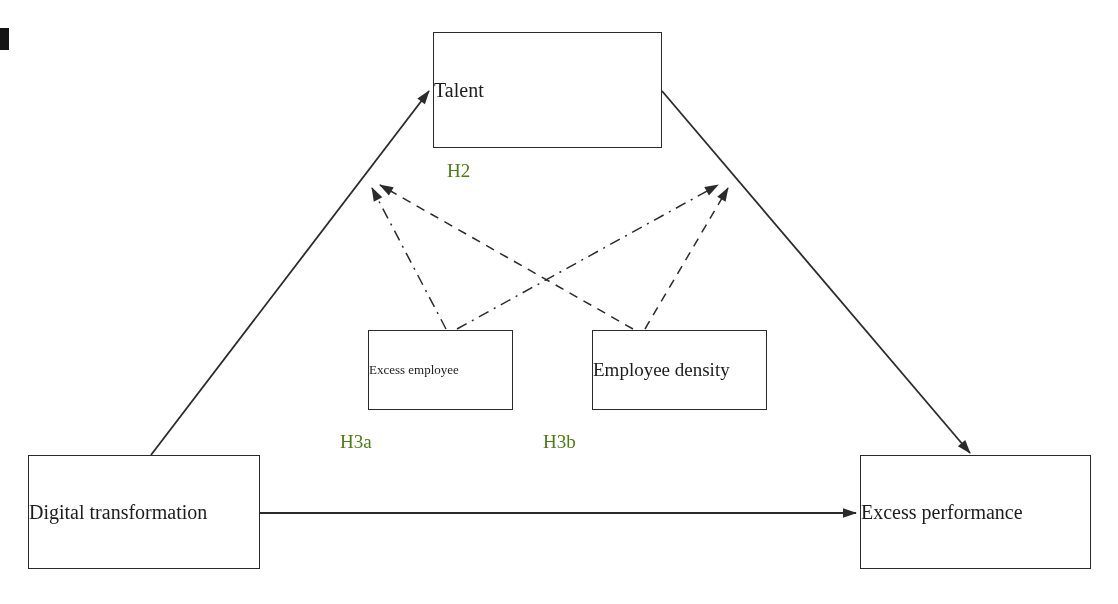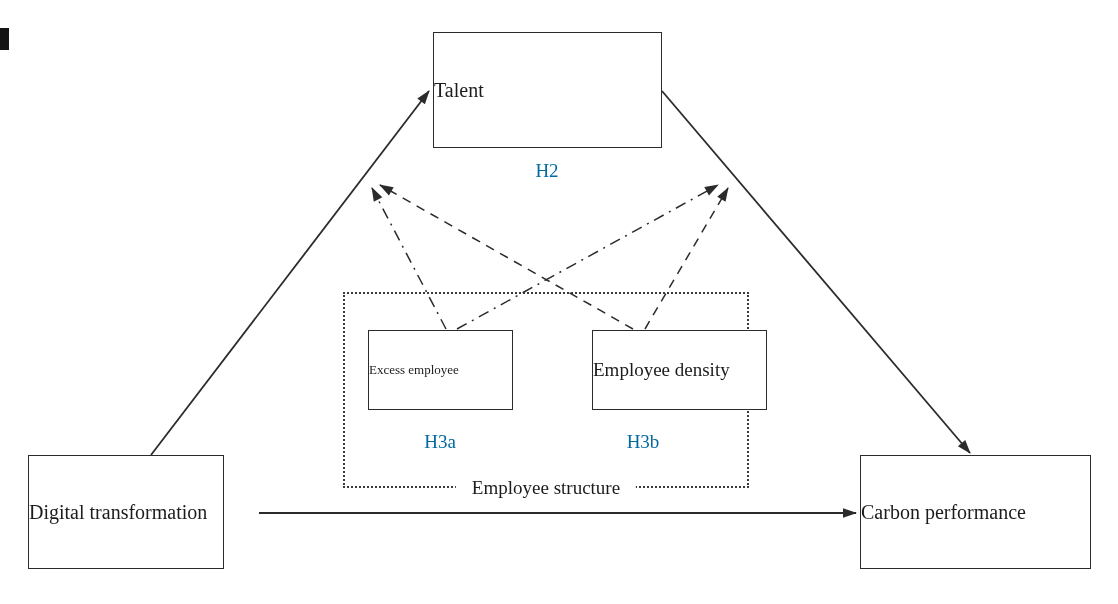--- a/index.html
+++ b/index.html
@@ -47,30 +47,30 @@
     background: #ffffff;
     display: flex;
     align-items: center;
     justify-content: flex-start;
     text-align: center;
     font-size: 20px;
     color: #1c1c1c;
     z-index: 3;
   }
   .box-talent   { left: 433px; top: 32px;  width: 229px; height: 116px; }
-  .box-dt       { left: 28px;  top: 455px; width: 196px; height: 114px; }
+  .box-dt       { left: 28px;  top: 455px; width: 232px; height: 114px; }
   .box-cp       { left: 860px; top: 455px; width: 231px; height: 114px; }
   .box-excess   { left: 368px; top: 330px; width: 145px; height: 80px; font-size: 13px; }
   .box-density  { left: 556px; top: 330px; width: 175px; height: 80px; font-size: 19px; margin-left: 36px; }
 
   .label {
     position: absolute;
     font-size: 19px;
-    text-align: center;
-    color: #0369a1;
+    text-align: left;
+    color: #4d7c0f;
     z-index: 3;
   }
   .label-h2  { left: 447px; top: 160px; width: 200px; }
   .label-h1  { left: 445px; top: 541px; width: 200px; }
   .label-h3a { left: 340px; top: 431px; width: 200px; }
   .label-h3b { left: 543px; top: 431px; width: 200px; }
 
   .edge-artifact {
     position: absolute;
     left: 0; top: 28px;
@@ -79,23 +79,20 @@
     z-index: 1;
   }
 </style>
 </head>
 <body>
 
 <div class="canvas">
 
   <div class="edge-artifact"></div>
 
-  <div class="group">
-    <div class="group-label">Employee structure</div>
-  </div>
 
   <svg class="connectors" viewBox="0 0 1118 604" xmlns="http://www.w3.org/2000/svg">
     <defs>
       <marker id="arrowhead" markerUnits="userSpaceOnUse" markerWidth="16" markerHeight="14" refX="14" refY="7" orient="auto">
         <path d="M1,2.2 L15,7 L1,11.8 Z" fill="#2b2b2b"></path>
       </marker>
     </defs>
 
     <line x1="151" y1="455" x2="429" y2="91" stroke="#2b2b2b" stroke-width="1.8" marker-end="url(#arrowhead)"></line>
     <line x1="662" y1="91" x2="970" y2="453" stroke="#2b2b2b" stroke-width="1.8" marker-end="url(#arrowhead)"></line>
@@ -118,20 +115,20 @@
 
   <div class="box box-density">
     <span>Employee density</span>
   </div>
 
   <div class="box box-dt">
     <span>Digital transformation</span>
   </div>
 
   <div class="box box-cp">
-    <span>Carbon performance</span>
+    <span>Excess performance</span>
   </div>
 
   <div class="label label-h2">H2</div>
   <div class="label label-h3a">H3a</div>
   <div class="label label-h3b">H3b</div>
 
 </div>
 
 </body></html>

